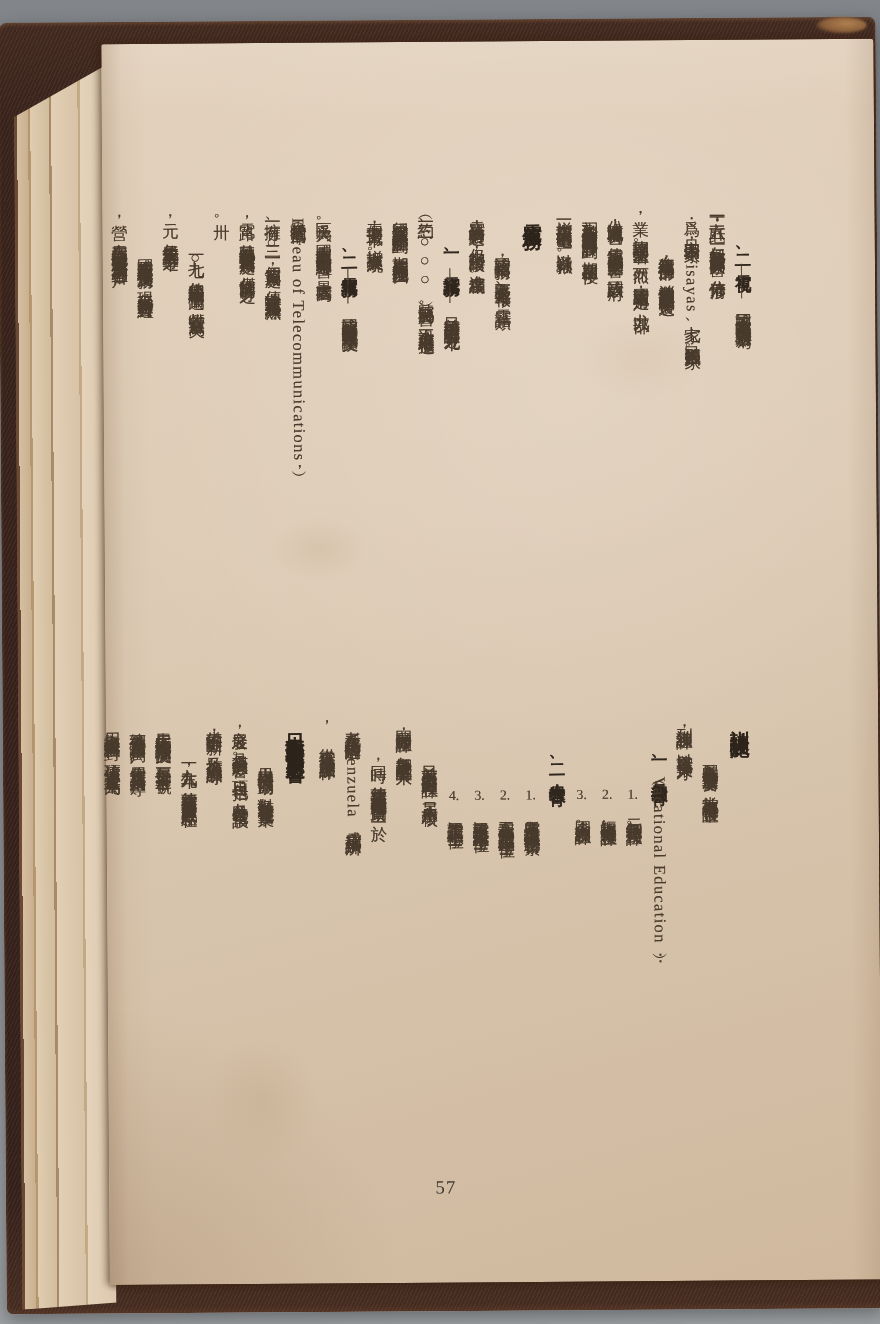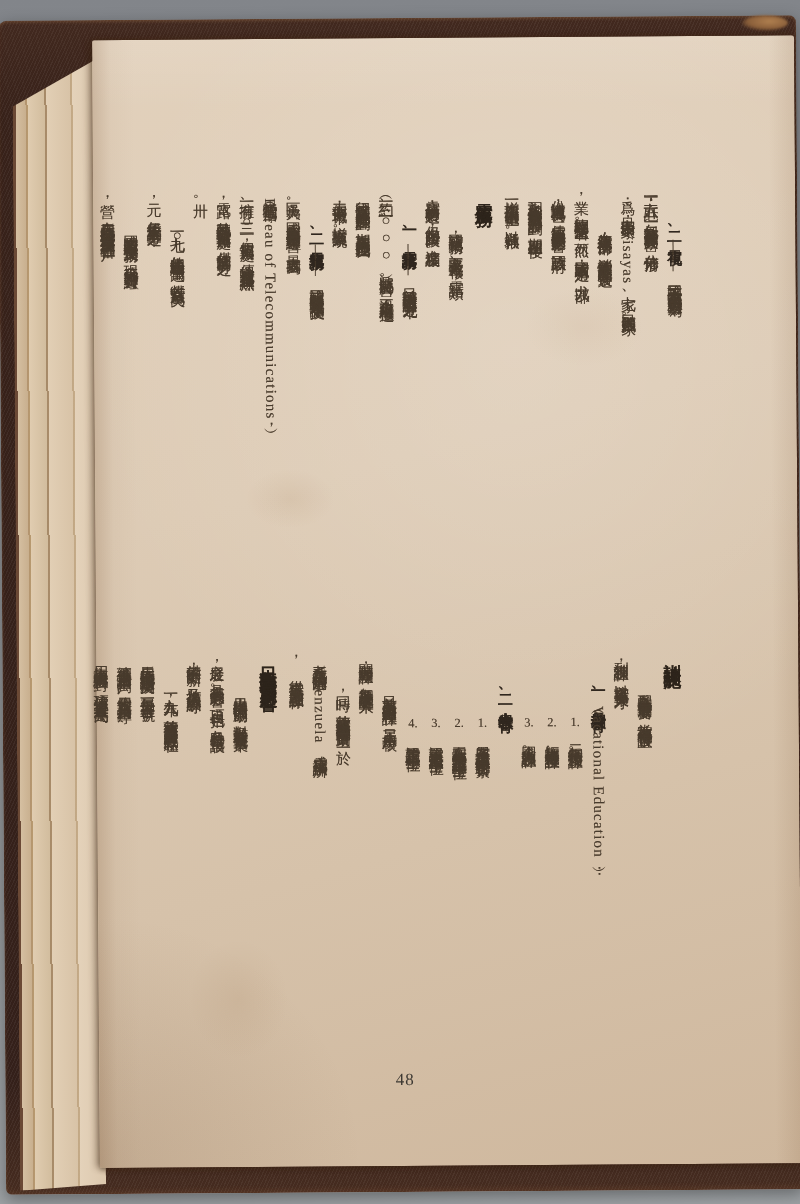--- a/index.html
+++ b/index.html
@@ -141,16 +141,16 @@
           <div class="col hdr"><span>日本對菲國電信發展之影響：</span></div>
           <div class="col ind2"><span>由日本提供的技術協助，對於促進菲律賓電信事業</span></div>
           <div class="col"><span>之發展，具有很大的影響。項目包括：各公民營電信設</span></div>
           <div class="col"><span>備的不斷更新，及技術人員的訓練等。</span></div>
           <div class="col ind2"><span>一九六九年，菲律賓電信局曾運用日本戰敗賠款在</span></div>
           <div class="col"><span>大馬尼拉地區增設八所交換局，每局容量一千五百號。</span></div>
           <div class="col"><span>總共可供應市話用戶二萬戶，公用電話八百具及用戶專</span></div>
           <div class="col"><span>用交換機中繼線八百對。這項價值達美金六百五十萬元</span></div>
         </div>
 
-      <div class="page-number">48</div>
+      <div class="page-number">57</div>
     </div>
   </div>
 </div>
 
 </body></html>

